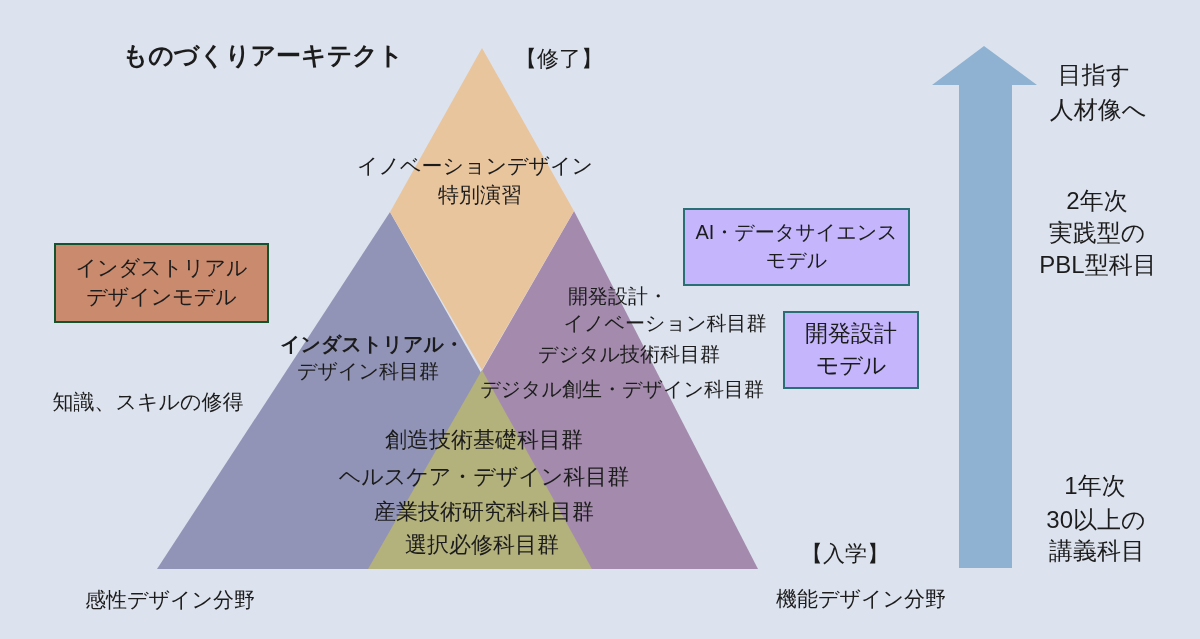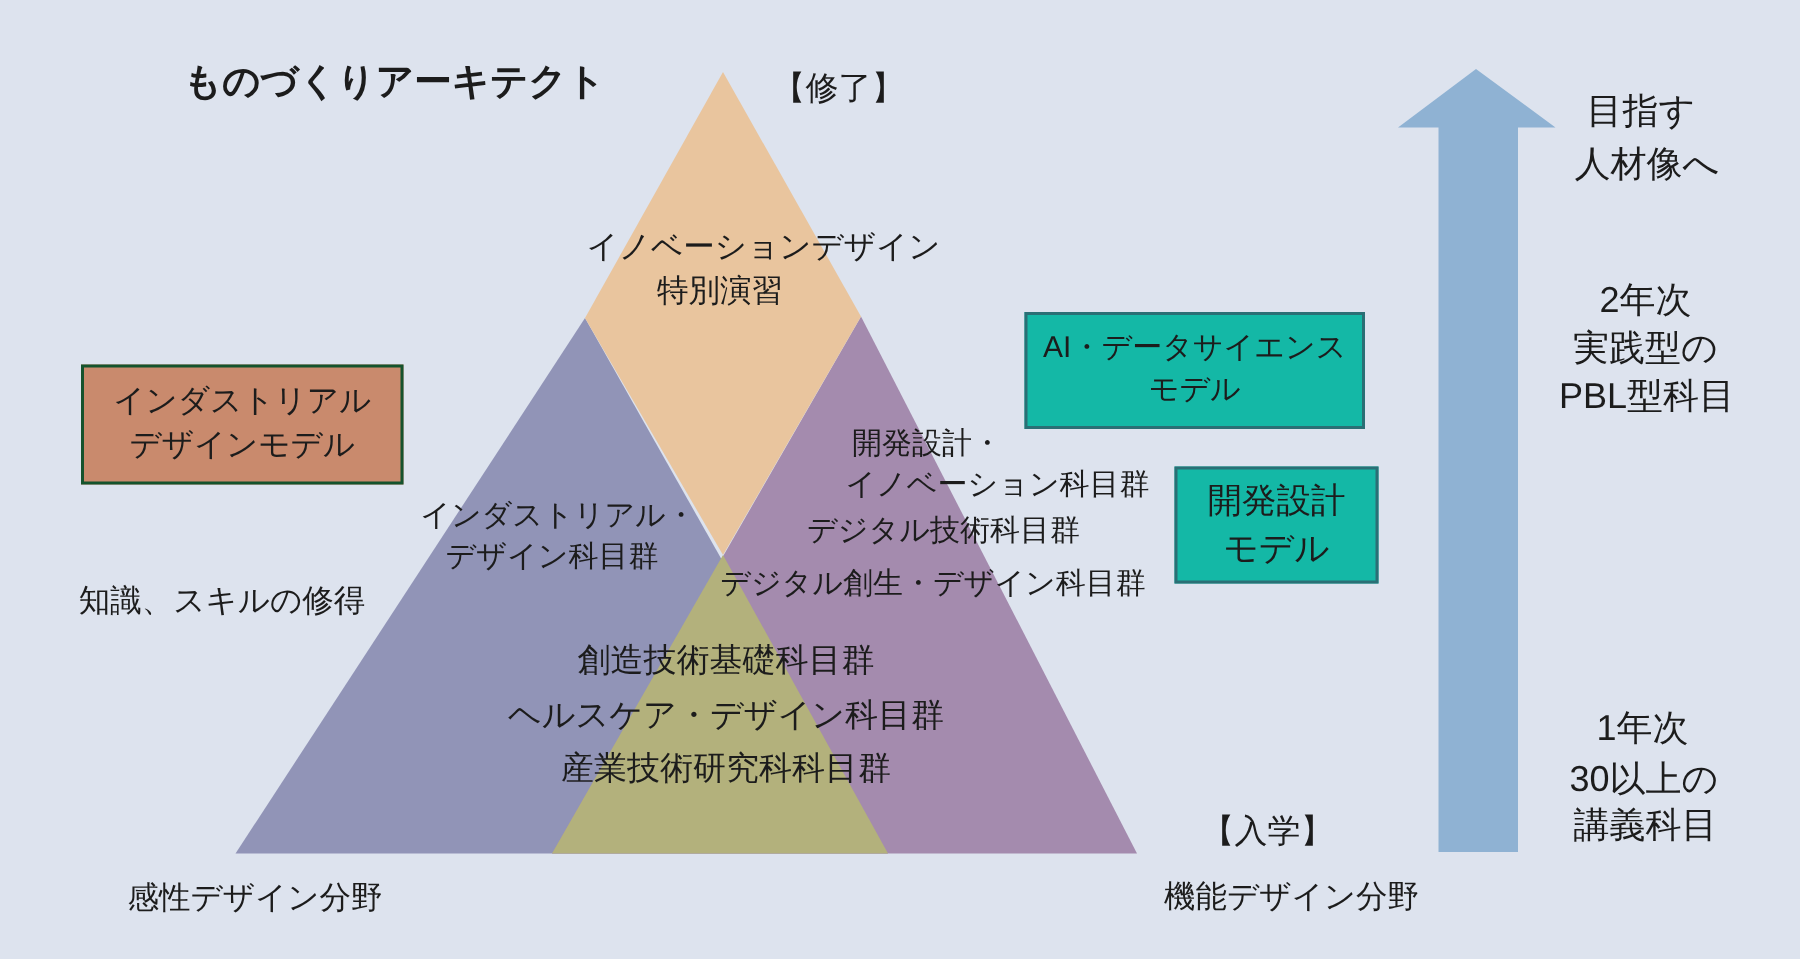--- a/index.html
+++ b/index.html
@@ -20,21 +20,21 @@
   .gate{font-size:22px;}
   .base-line{font-size:22px;}
   .group-line{font-size:20px;}
   .side-big{font-size:24px;}
   .modelbox{
     position:absolute;display:flex;flex-direction:column;
     align-items:center;justify-content:center;
     box-sizing:border-box;text-align:center;
   }
   .modelbox.salmon{background:#c98a6d;border:2px solid #14532d;}
-  .modelbox.teal{background:#14b8a6;border:2px solid #2a6f75;}
+  .modelbox.teal{background:#c4b5fd;border:2px solid #2a6f75;}
   .modelbox span{display:block;line-height:1.38;}
   .salmon span{font-size:21px;}
   .ai span{font-size:20px;}
   .dev span{font-size:23px;}
 </style>
 </head>
 <body>
 
 <div id="stage">
 
@@ -42,51 +42,52 @@
     <polygon points="390,212 157,569 592,569" fill="#9194b7"></polygon>
     <polygon points="574,211 368,569 758,569" fill="#a48bae"></polygon>
     <polygon points="482,370 368,569 592,569" fill="#b3b17c"></polygon>
     <polygon points="482,48 390,212 482,370 574,211" fill="#e9c59e"></polygon>
     <polygon points="959,568 959,85 932,85 984,46 1037,85 1012,85 1012,568" fill="#8fb2d3"></polygon>
   </svg>
 
   <div class="t title" style="left:263px;top:55px;">ものづくりアーキテクト</div>
   <div class="t gate" style="left:559px;top:59px;">【修了】</div>
 
-  <div class="t" style="left:509px;top:165px;">イノベーションデザイン</div>
+  <div class="t" style="left:475px;top:165px;">イノベーションデザイン</div>
   <div class="t" style="left:480px;top:194px;">特別演習</div>
 
   <div class="modelbox salmon" style="left:54px;top:243px;width:215px;height:80px;">
     <span>インダストリアル</span>
     <span>デザインモデル</span>
   </div>
 
   <div class="modelbox teal ai" style="left:683px;top:208px;width:227px;height:78px;">
     <span>AI・データサイエンス</span>
     <span>モデル</span>
   </div>
 
   <div class="modelbox teal dev" style="left:783px;top:311px;width:136px;height:78px;">
     <span>開発設計</span>
     <span>モデル</span>
   </div>
 
-  <div class="t group-line" style="left:372px;top:344px;">インダストリアル・</div>
+  <div class="t group-line" style="left:372px;top:344px;font-weight:bold;">インダストリアル・</div>
   <div class="t group-line" style="left:368px;top:371px;">デザイン科目群</div>
 
   <div class="t group-line" style="left:618px;top:296px;">開発設計・</div>
   <div class="t group-line" style="left:623px;top:323px;margin-left:42px;">イノベーション科目群</div>
   <div class="t group-line" style="left:629px;top:354px;">デジタル技術科目群</div>
   <div class="t group-line" style="left:622px;top:389px;">デジタル創生・デザイン科目群</div>
 
   <div class="t" style="left:148px;top:401px;">知識、スキルの修得</div>
 
   <div class="t base-line" style="left:484px;top:440px;">創造技術基礎科目群</div>
   <div class="t base-line" style="left:484px;top:477px;">ヘルスケア・デザイン科目群</div>
   <div class="t base-line" style="left:484px;top:512px;">産業技術研究科科目群</div>
+  <div class="t base-line" style="left:482px;top:545px;">選択必修科目群</div>
 
   <div class="t" style="left:170px;top:599px;">感性デザイン分野</div>
   <div class="t gate" style="left:845px;top:554px;">【入学】</div>
   <div class="t" style="left:839px;top:598px;margin-left:22px;">機能デザイン分野</div>
 
   <div class="t side-big" style="left:1094px;top:75px;">目指す</div>
   <div class="t side-big" style="left:1098px;top:110px;">人材像へ</div>
 
   <div class="t side-big" style="left:1097px;top:201px;">2年次</div>
   <div class="t side-big" style="left:1097px;top:233px;">実践型の</div>

